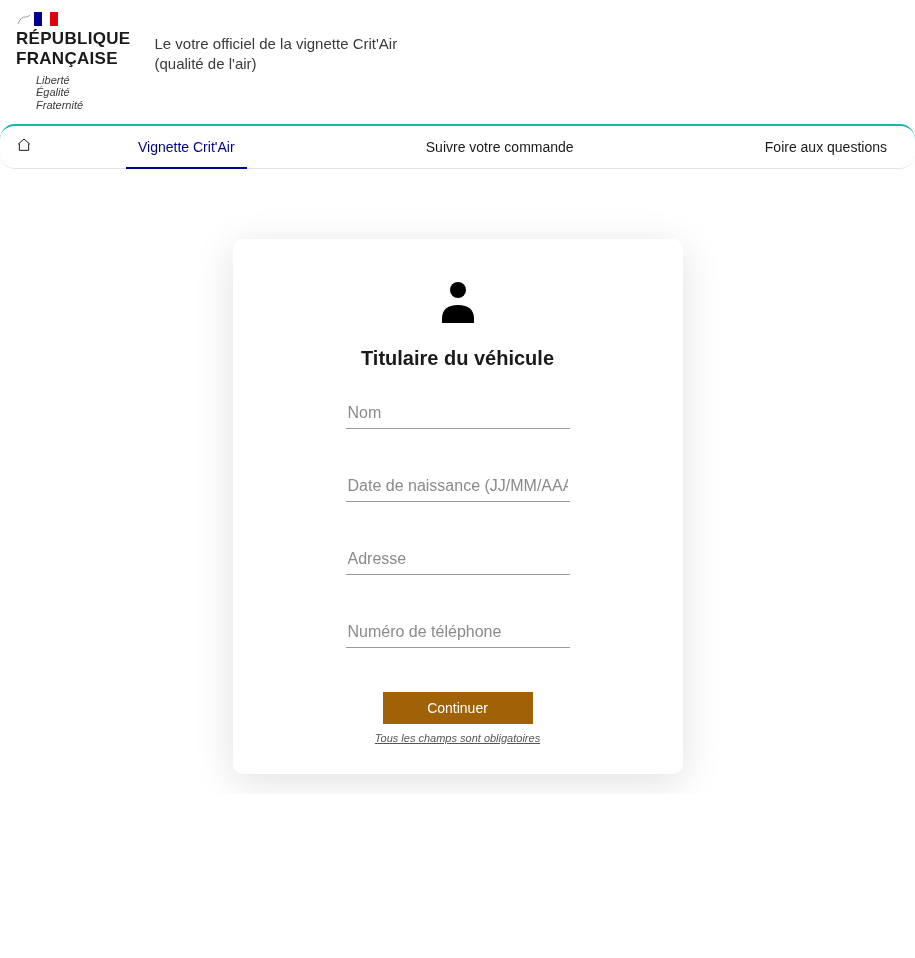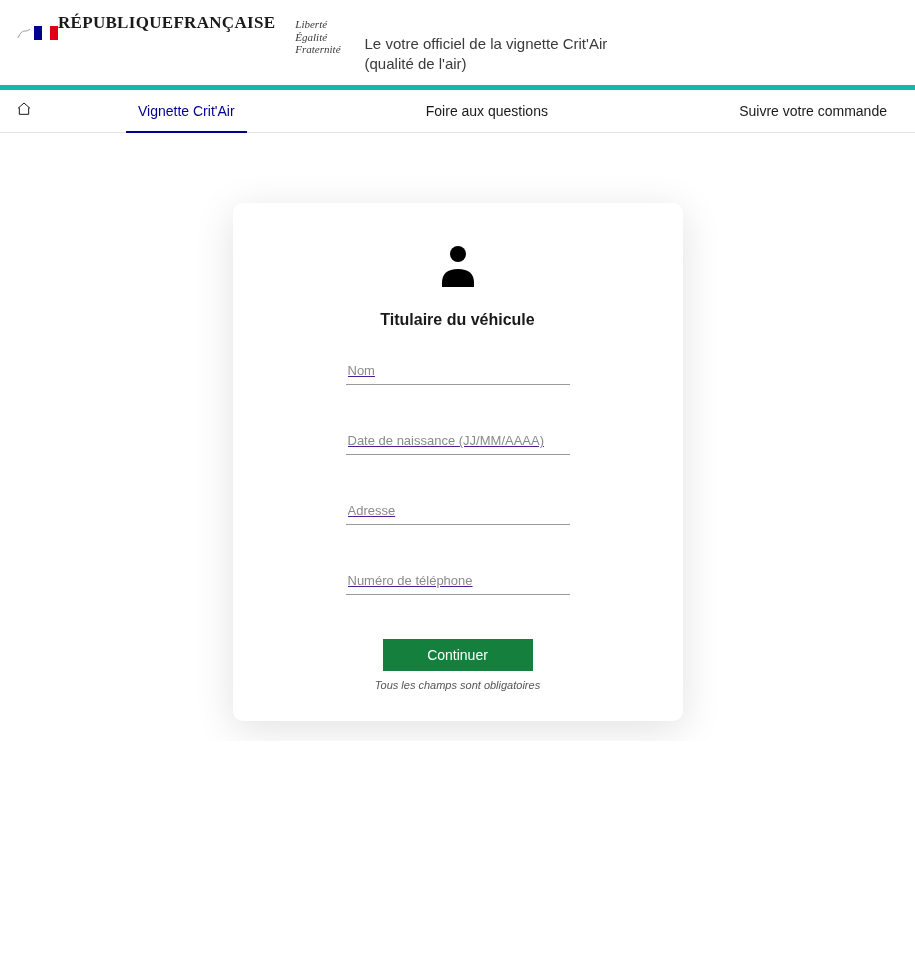--- a/index.html
+++ b/index.html
@@ -1,52 +1,52 @@
 <!DOCTYPE html>
 <html><head>
 <meta charset="utf-8">
 <style>
 * { margin:0; padding:0; box-sizing:border-box; }
 body { font-family: Arial, Helvetica, sans-serif; background:#fff; color:#1a1a1a; width:915px; }
 
 
 .header { display:flex; align-items:flex-start; padding:12px 16px 12px 16px; gap:24px; }
-.logo-block { display:flex; flex-direction:row;font-family:Liberation Serif, serif; }
+.logo-block { display:flex; flex-direction:column; }
 .flag-row { display:flex; align-items:center; margin-bottom:2px; }
 .marianne { display:inline-block; width:16px; height:14px; background:#fff; position:relative; margin-right:2px;}
 .flag { display:flex; width:24px; height:14px; }
 .flag .b { width:33.33%; background:#000091; }
 .flag .w { width:33.33%; background:#fff; border-top:0; }
 .flag .r { width:33.33%; background:#e1000f; }
 .logo-text { font-weight:800; font-size:17px; line-height:1.05; letter-spacing:0.3px; margin-top:2px; }
 .motto { font-style:italic; font-size:11px; line-height:1.1; color:#3a3a3a; margin-top:6px; }
 .motto div { line-height:1.15;margin-left:20px; }
 .site-title { font-size:15px; color:#3a3a3a; padding-top:22px; line-height:1.3; }
 
 
-.nav { border-top:5px solid #14b8a6; border-bottom:1px solid #e4e4e4; }
+.nav { border-top:2px solid #14b8a6; border-bottom:1px solid #e4e4e4;border-radius:15px; }
 .nav-inner { display:flex; align-items:center; padding:0 16px; height:42px; }
 .home-slot { width:110px; display:flex; align-items:center; }
 .home-icon svg { width:16px; height:16px; stroke:#1a1a1a; fill:none; stroke-width:1.5; }
 .nav-rest { flex:1; display:flex; justify-content:space-between; align-items:stretch; }
 .nav-item { font-size:14px; color:#1a1a1a; text-decoration:none; cursor:pointer; display:flex; align-items:center; gap:6px; padding:0 12px; height:42px; }
 .nav-item.active { color:#000091; position:relative; }
 .nav-item.active::after { content:""; position:absolute; left:0; right:0; bottom:-1px; height:2px; background:#000091; }
 .chev svg { width:10px; height:10px; stroke:#1a1a1a; fill:none; stroke-width:1.5; }
 
 
 .card-wrap { display:flex; justify-content:center; padding:70px 0 20px 0; }
 .card { width:450px; background:#fff; border-radius:10px; box-shadow:0 8px 40px rgba(0,0,0,0.12); padding:36px 0 30px 0; display:flex; flex-direction:column; align-items:center; }
 .person-icon svg { width:48px; height:48px; fill:#000; }
-.card-title { font-weight:700; font-size:16px; margin-top:20px; margin-bottom:24px; text-align:center; }
+.card-title { font-weight:700; font-size:20px; margin-top:20px; margin-bottom:24px; text-align:center; }
 .field { width:224px; margin:0 auto 38px auto; position:relative; }
-.field input { width:100%; border:none; border-bottom:1px solid #9a9a9a; padding:10px 2px 6px 2px; font-size:13px; background:transparent; outline:none; color:#4c1d95;text-decoration:underline; }
+.field input { width:100%; border:none; border-bottom:1px solid #9a9a9a; padding:10px 2px 6px 2px; font-size:16px; background:transparent; outline:none; color:#a16207; }
 .field input::placeholder { color:#8a8a8a; }
-.btn { width:150px; background:#15803d; color:#fff; border:none; padding:8px 0; font-size:14px; cursor:pointer; margin-top:6px; }
-.note { font-style:italic; font-size:11px; color:#555; margin-top:8px; text-align:center; }
+.btn { width:150px; background:#a16207; color:#fff; border:none; padding:8px 0; font-size:14px; cursor:pointer; margin-top:6px; }
+.note { font-style:italic; font-size:11px; color:#555; margin-top:8px; text-align:center;text-decoration:underline; }
 </style>
 </head>
 <body>
 
 <div class="header">
   <div class="logo-block">
     <div class="flag-row">
       <span class="marianne">
         <svg viewBox="0 0 16 14">
             <path d="M2 12 Q5 4 10 5 Q12 5 14 3" stroke="#888" stroke-width="0.8" fill="none"></path>
@@ -79,24 +79,24 @@
         <svg viewBox="0 0 24 24">
             <path d="M3 11 L12 3 L21 11 M5 10 V20 H19 V10"></path>
           </svg>
       </a>
     </div>
     <div class="nav-rest">
       <a class="nav-item active">
           <span>Vignette Crit'Air</span>
         </a>
       <a class="nav-item">
-          <span>Foire aux questions</span>
+          <span>Suivre votre commande</span>
         </a>
       <a class="nav-item">
-          <span>Suivre votre commande</span>
+          <span>Foire aux questions</span>
         </a>
     </div>
   </div>
 </nav>
 
 <div class="card-wrap">
   <div class="card">
     <div class="person-icon">
       <svg viewBox="0 0 48 48">
           <circle cx="24" cy="15" r="8"></circle>

